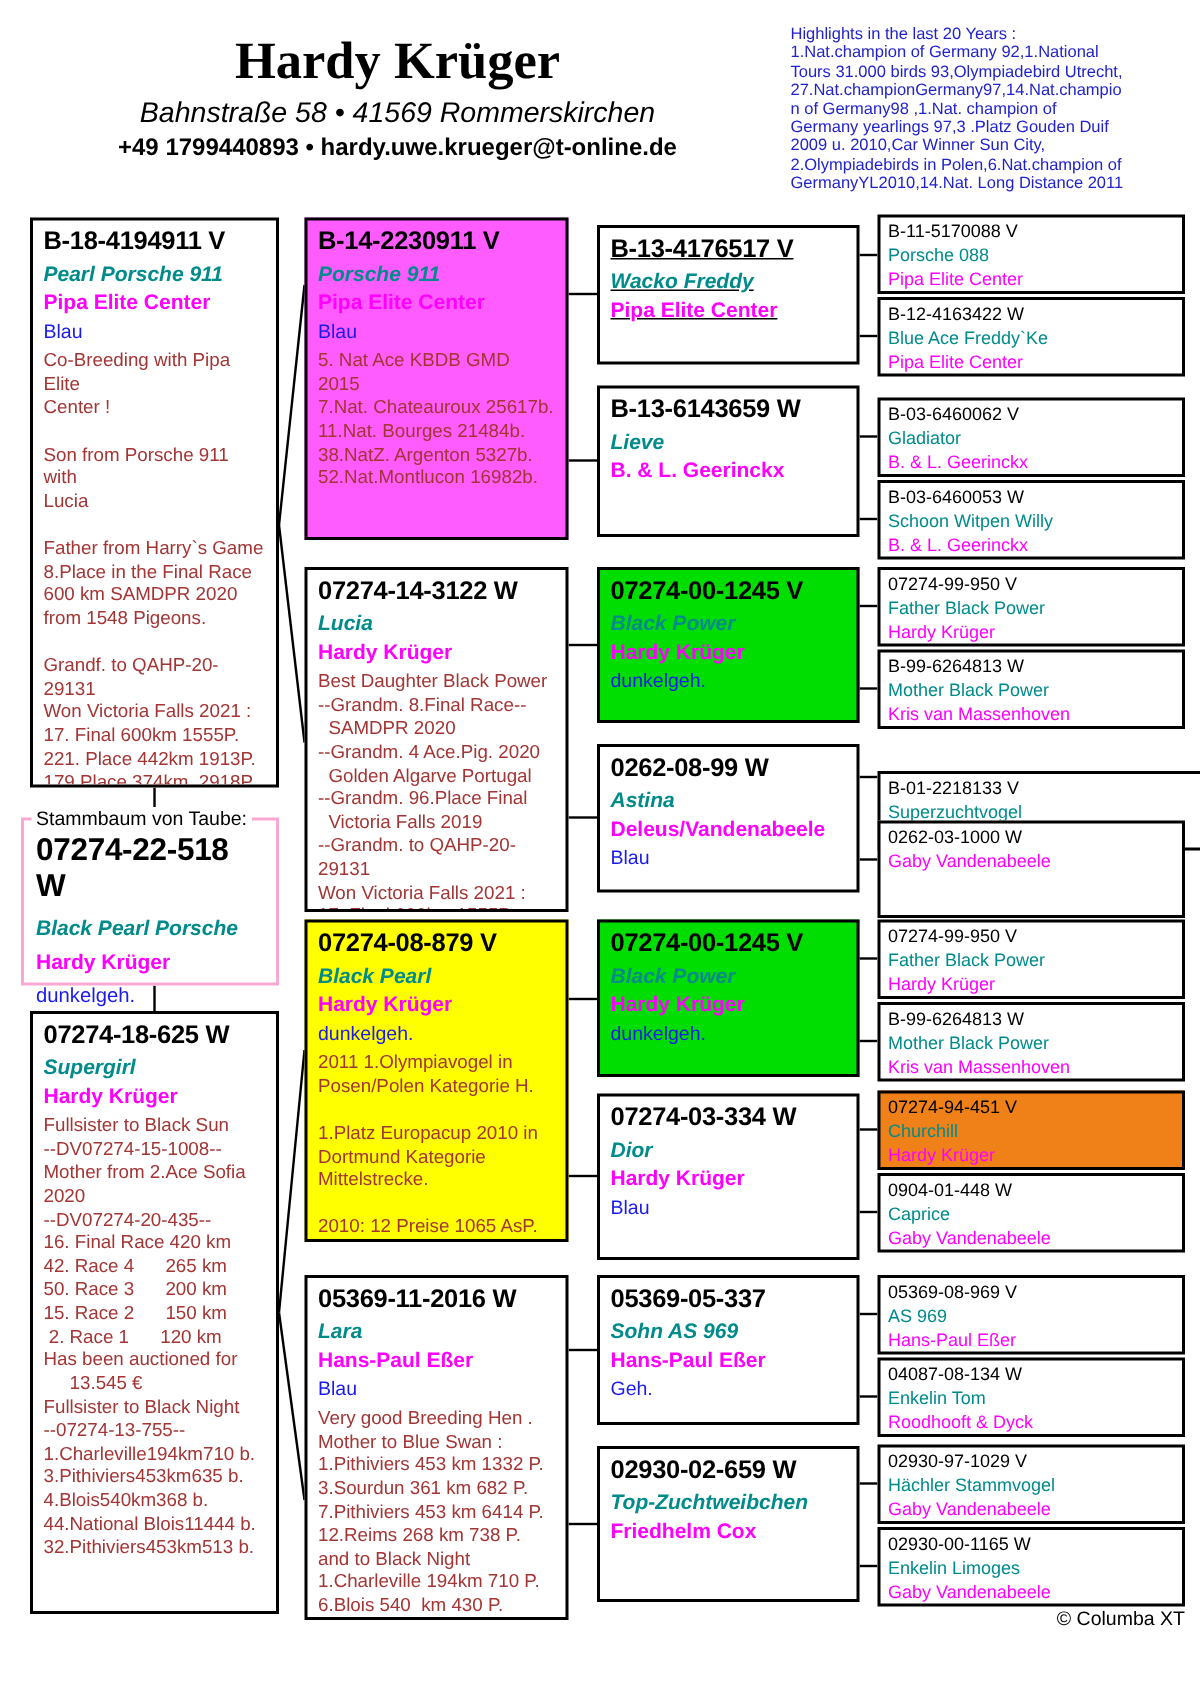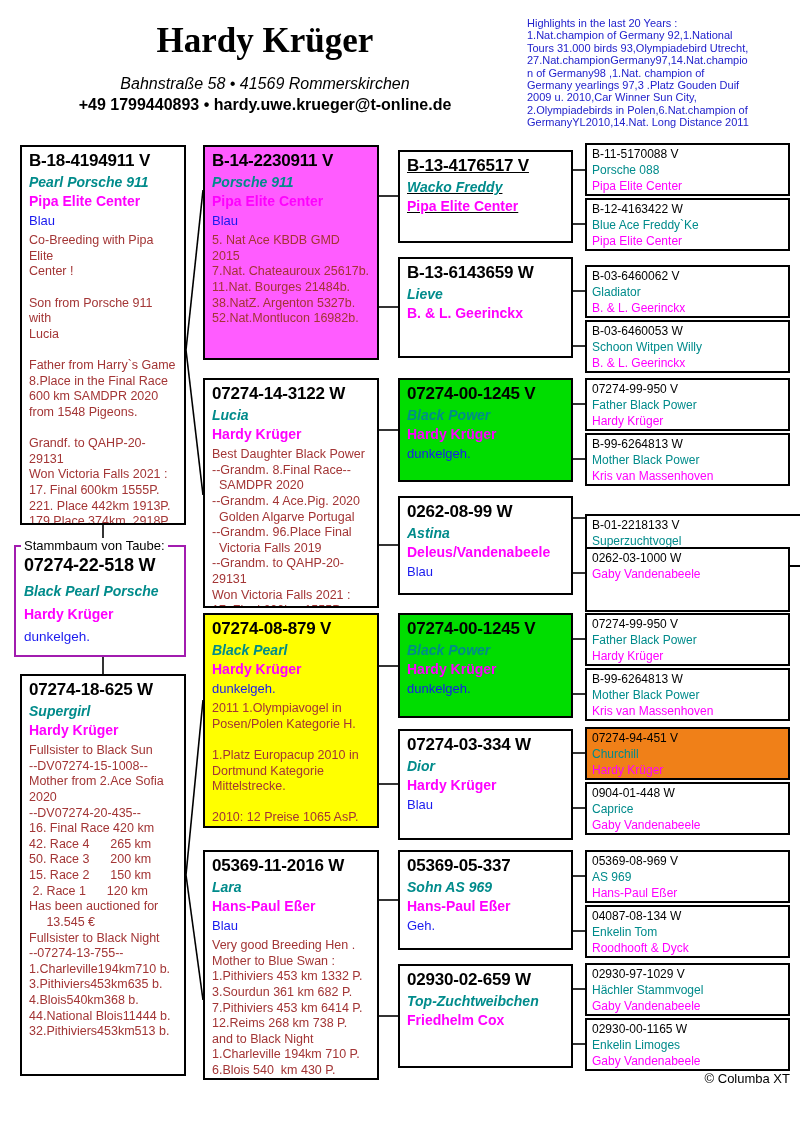--- a/index.html
+++ b/index.html
@@ -2,44 +2,44 @@
 <html><head>
 <meta charset="utf-8">
 <style>
   html,body{margin:0;padding:0;background:#fff;}
   .page{position:relative;width:800px;height:1132px;background:#fff;overflow:hidden;
         font-family:"Liberation Sans",sans-serif;color:#000;}
   svg.connectors{position:absolute;left:0;top:0;z-index:0;}
 
   .header{position:absolute;left:10px;top:22px;width:510px;text-align:center;z-index:2;}
   .header .title{font-family:"Liberation Serif",serif;font-weight:bold;font-size:35px;line-height:38px;}
-  .header .address{font-size:16px;font-style:italic;margin-top:15px;}
+  .header .address{font-size:19px;font-style:italic;margin-top:5px;}
   .header .contact{font-size:16px;font-weight:bold;margin-top:3px;}
 
   .highlights{position:absolute;left:527px;top:17px;width:270px;font-size:11px;line-height:12.4px;
               color:#2222cc;white-space:pre-line;z-index:2;}
 
   .pbox{position:absolute;background:#fff;border:2px solid #000;box-sizing:border-box;
         padding:4px 7px;overflow:hidden;z-index:1;}
   .pbox .ring{font-size:17px;font-weight:bold;letter-spacing:-0.2px;}
   .pbox .name{font-size:14px;font-weight:bold;font-style:italic;color:#008b8b;margin-top:3px;}
   .pbox .owner{font-size:14px;font-weight:bold;color:#ff00ff;margin-top:3px;}
   .pbox .color{font-size:13px;color:#1a1aee;margin-top:4px;}
   .pbox .details{font-size:12.5px;line-height:1.25;color:#a33535;margin-top:5px;white-space:pre-wrap;}
 
   .pbox.small{padding:1px 5px;}
   .pbox.small .ring{font-size:12px;font-weight:normal;letter-spacing:0;line-height:16px;}
   .pbox.small .name{font-size:12px;font-weight:normal;font-style:normal;line-height:16px;margin-top:0;}
   .pbox.small .owner{font-size:12px;font-weight:normal;line-height:16px;margin-top:0;}
 
-  .subject-box{position:absolute;left:14px;top:545px;width:172px;height:112px;border:2px solid #a21caf;
+  .subject-box{position:absolute;left:14px;top:545px;width:172px;height:112px;border:2px solid #f9a8d4;
                background:#fff;box-sizing:border-box;padding:4px 8px;z-index:1;}
   .subject-box .legend{position:absolute;top:-9px;left:5px;background:#fff;padding:0 3px;
                font-size:13px;color:#000;}
-  .subject-box .ring{font-size:18px;font-weight:bold;margin-top:4px;letter-spacing:-0.2px;}
+  .subject-box .ring{font-size:21px;font-weight:bold;margin-top:4px;letter-spacing:-0.2px;}
   .subject-box .name{font-size:14px;font-weight:bold;font-style:italic;color:#008b8b;margin-top:7px;}
   .subject-box .owner{font-size:14px;font-weight:bold;color:#ff00ff;margin-top:7px;}
   .subject-box .color{font-size:13.5px;color:#1a1aee;margin-top:7px;}
 
   .footer{position:absolute;left:585px;top:1071px;width:205px;text-align:right;font-size:13px;z-index:2;}
 </style>
 </head>
 <body>
 
 <div class="page">

